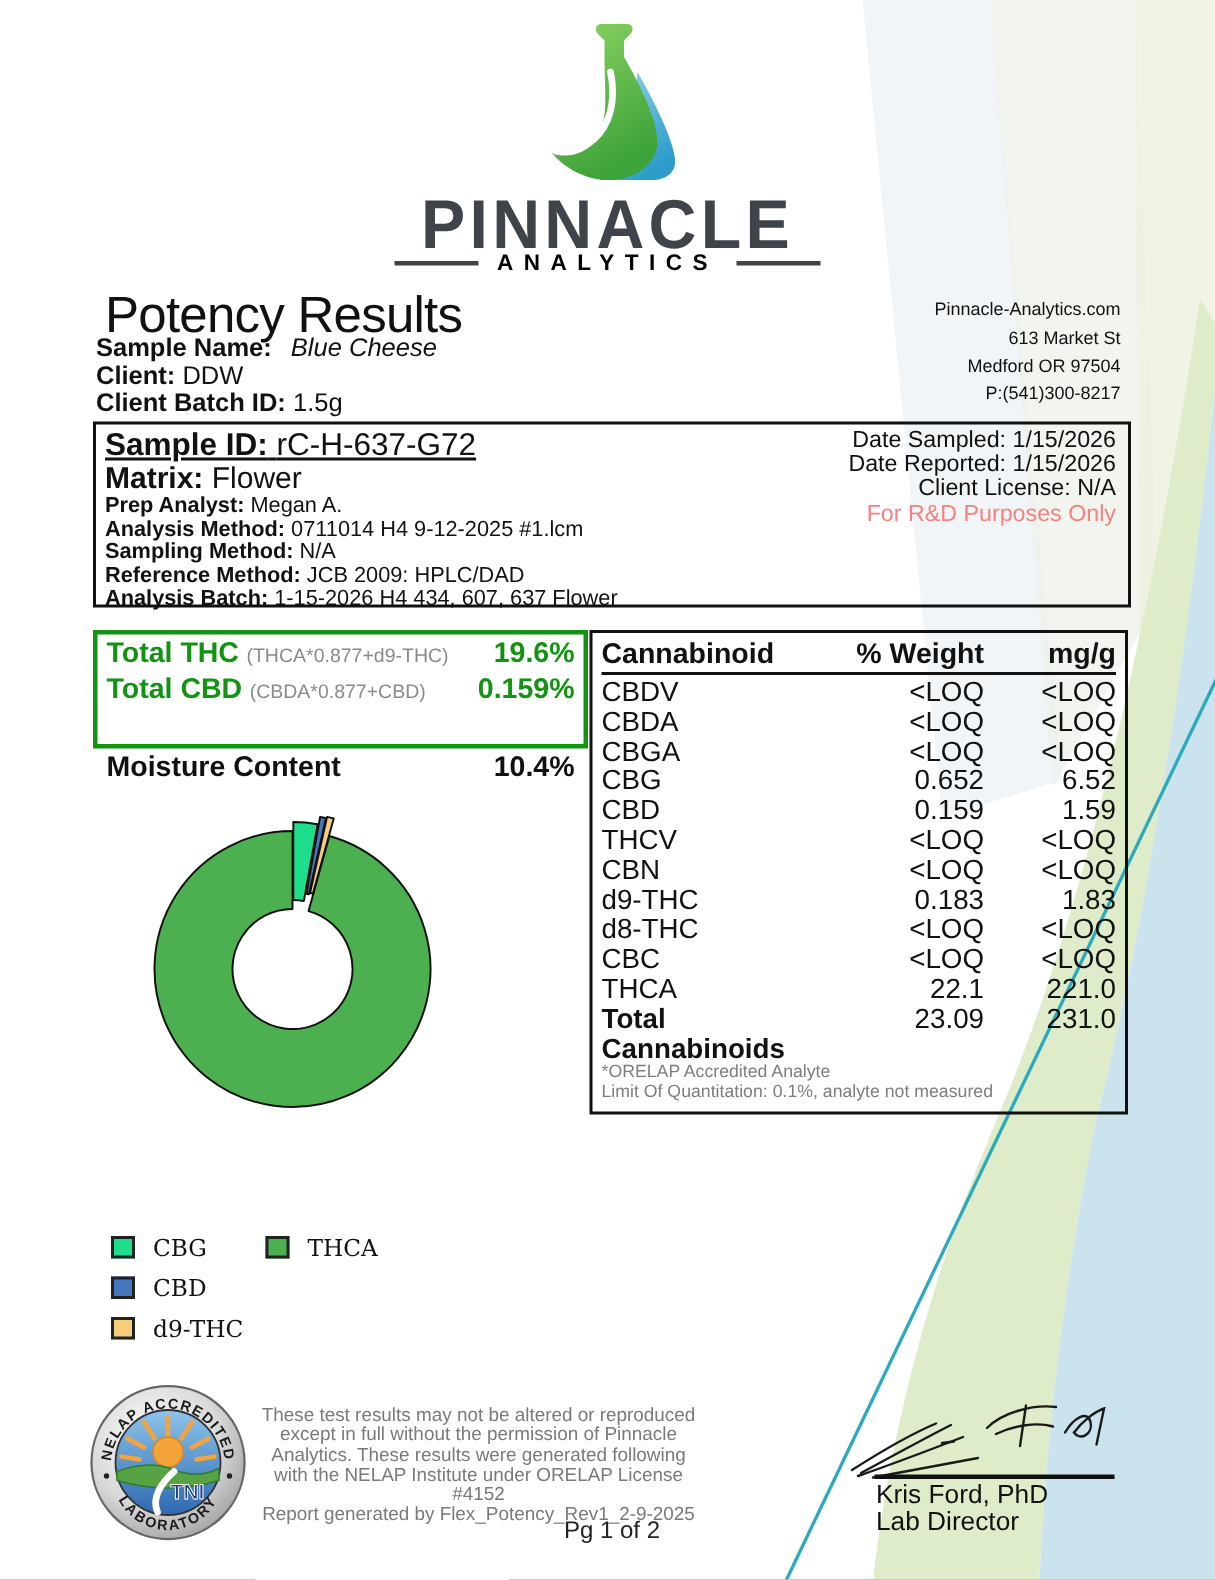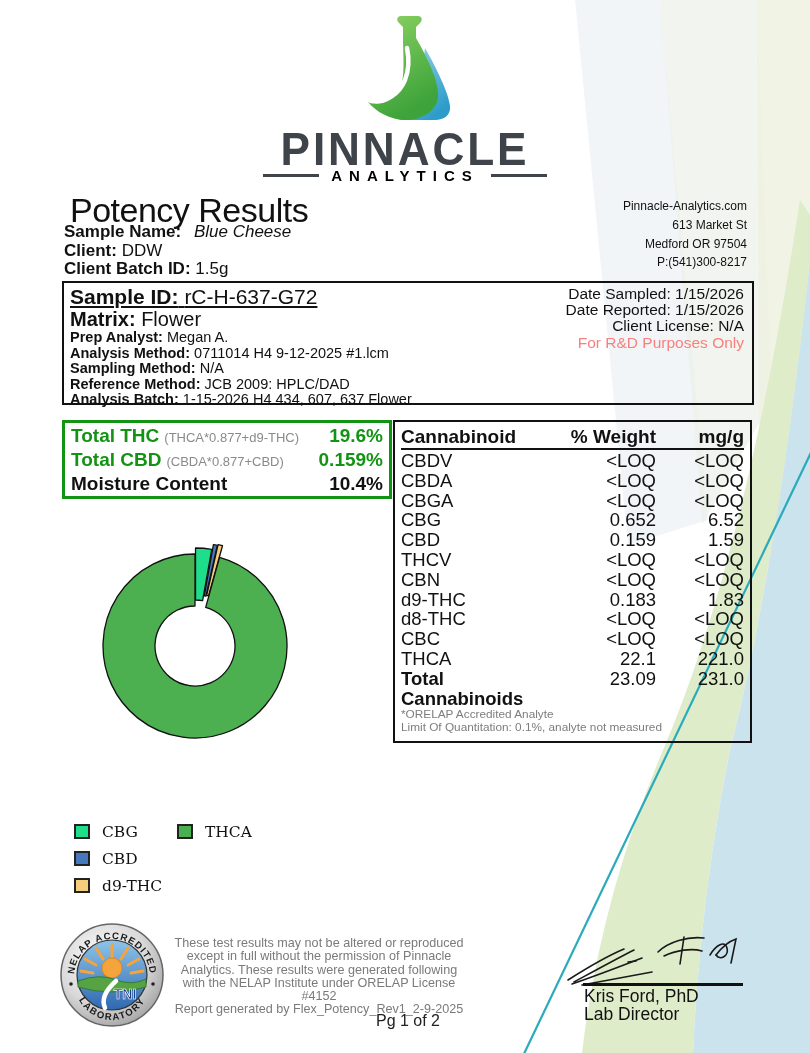--- a/index.html
+++ b/index.html
@@ -30,21 +30,21 @@
   .sf.xl{font-size:21px;line-height:23px;text-decoration:underline;}
   .sf.lg{font-size:20px;line-height:22px;}
   .meta{position:absolute;right:8px;top:3px;text-align:right;font-size:15.5px;line-height:16.2px;}
   .meta .sl{font-weight:400;}
   .rd{color:#F8807E;}
 
   
   .summary-box{position:absolute;left:62px;top:420px;width:312px;height:71px;border:3px solid #129412;padding:2px 6px 0 6px;}
   .srow{display:flex;align-items:baseline;height:24px;}
   .srow .lab{font-size:19px;font-weight:700;color:#129412;}
-  .srow.plain .lab{color:#111;}
+  .srow.plain .lab{color:#111;margin-top:28px;}
   .srow .formula{font-size:13px;color:#8a8a8a;margin-left:5px;flex:1;}
   .srow .val{font-size:19px;font-weight:700;color:#129412;}
   .srow.plain .val{color:#111;}
 
   
   .table-box{position:absolute;left:393px;top:420px;width:343px;height:316px;border:2px solid #111;padding:3px 6px 0 6px;}
   .trow{display:grid;grid-template-columns:1fr 100px 88px;font-size:18.5px;line-height:19.8px;}
   .trow .c2,.trow .c3{text-align:right;}
   .thead{font-weight:700;font-size:19px;border-bottom:2px solid #111;line-height:23px;margin-bottom:1px;}
   .trow.bold .c1{font-weight:700;}

